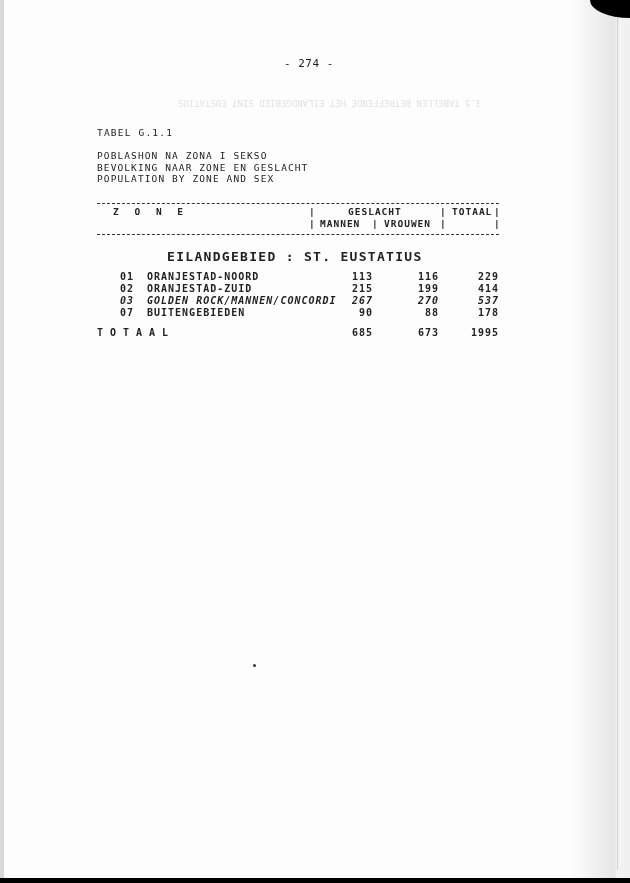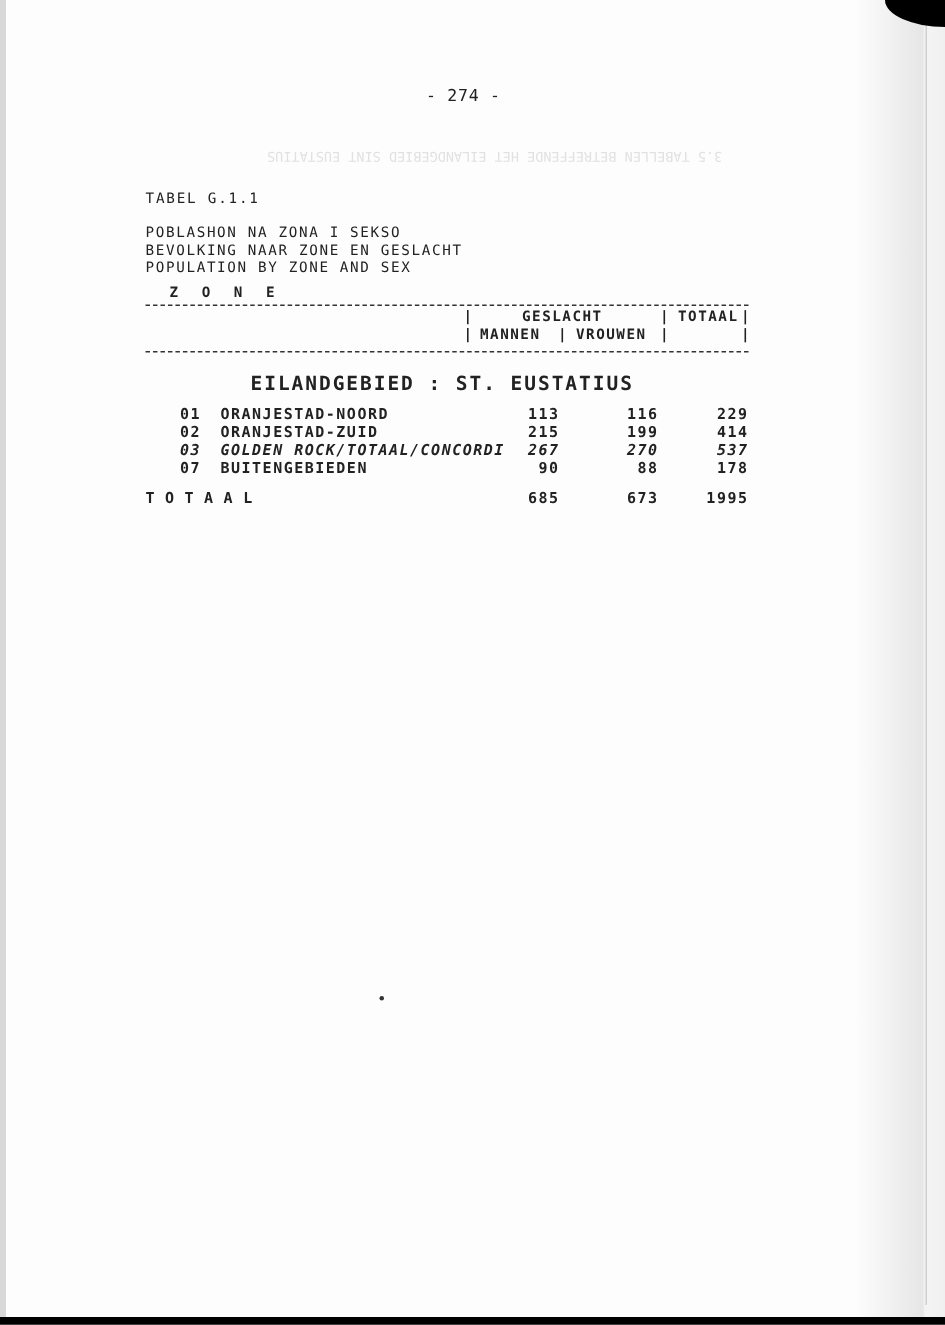--- a/index.html
+++ b/index.html
@@ -52,21 +52,21 @@
   <div class="mono tabel-label">TABEL G.1.1</div>
 
   <div class="mono titles">
     <div>POBLASHON NA ZONA I SEKSO</div>
     <div>BEVOLKING NAAR ZONE EN GESLACHT</div>
     <div>POPULATION BY ZONE AND SEX</div>
   </div>
 
   <div class="dash" style="top:203px;"></div>
 
-  <div class="mono hdr" style="left:113px; top:190px; letter-spacing:5px;">Z O N E</div>
+  <div class="mono hdr" style="left:113px; top:206px; letter-spacing:5px;">Z O N E</div>
   <div class="mono hdr" style="left:309px; top:206px;">|</div>
   <div class="mono hdr" style="left:348px; top:206px;">GESLACHT</div>
   <div class="mono hdr" style="left:440px; top:206px;">|</div>
   <div class="mono hdr" style="left:452px; top:206px;">TOTAAL</div>
   <div class="mono hdr" style="left:494px; top:206px;">|</div>
 
   <div class="mono hdr" style="left:309px; top:218px;">|</div>
   <div class="mono hdr" style="left:320px; top:218px;">MANNEN</div>
   <div class="mono hdr" style="left:372px; top:218px;">|</div>
   <div class="mono hdr" style="left:384px; top:218px;">VROUWEN</div>
@@ -86,21 +86,21 @@
   </div>
   <div class="mono row" style="top:283px;">
     <span class="code">02</span>
     <span class="name">ORANJESTAD-ZUID</span>
     <span class="v v1">215</span>
     <span class="v v2">199</span>
     <span class="v v3">414</span>
   </div>
   <div class="mono row" style="top:295px;font-style:italic;">
     <span class="code">03</span>
-    <span class="name">GOLDEN ROCK/TOTAAL/CONCORDI</span>
+    <span class="name">GOLDEN ROCK/MANNEN/CONCORDI</span>
     <span class="v v1">267</span>
     <span class="v v2">270</span>
     <span class="v v3">537</span>
   </div>
   <div class="mono row" style="top:307px;">
     <span class="code">07</span>
     <span class="name">BUITENGEBIEDEN</span>
     <span class="v v1">90</span>
     <span class="v v2">88</span>
     <span class="v v3">178</span>

